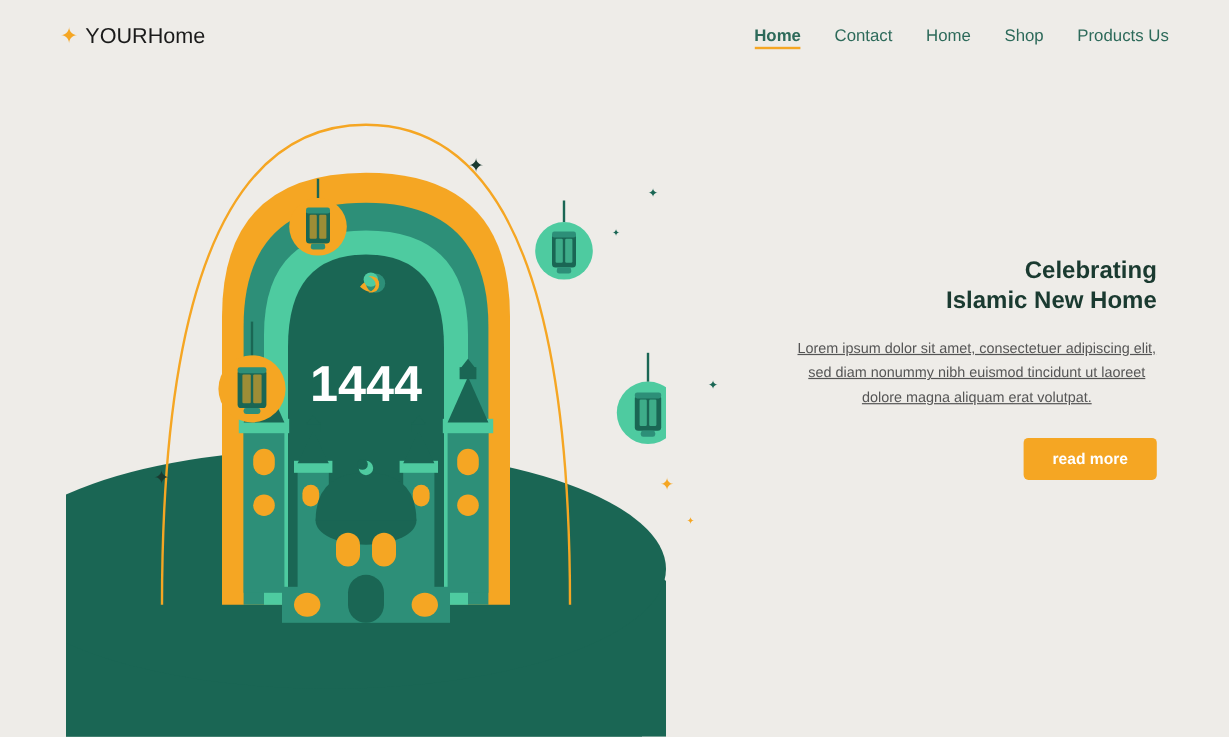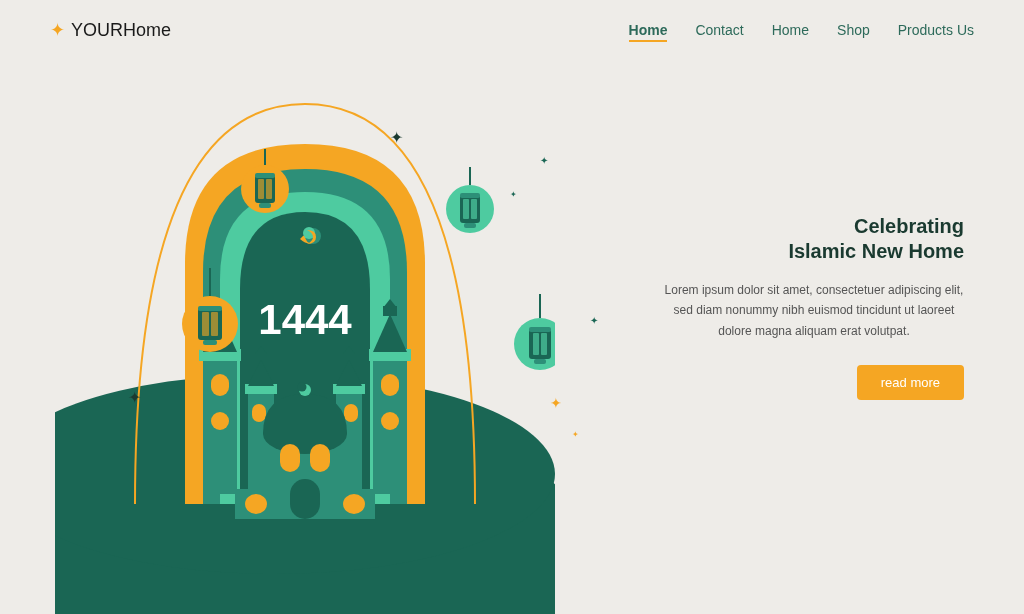--- a/index.html
+++ b/index.html
@@ -85,28 +85,29 @@
       color: #1a3a30;
       line-height: 1.25;
       margin-bottom: 16px;
     }
     .subtext {
       font-size: 12px;
       color: #555;
       line-height: 1.7;
       text-align: center;
       margin-bottom: 24px;
+      text-decoration: underline;
     }
     .read-more-btn {
       background: #f5a623;
       color: #fff;
       border: none;
       padding: 10px 24px;
       font-size: 13px;
-      font-weight: 400;
+      font-weight: 700;
       border-radius: 4px;
       cursor: pointer;
       float: right;
     }
 
     
     .sparkle {
       position: absolute;
       color: #1a3a30;
       font-size: 14px;

